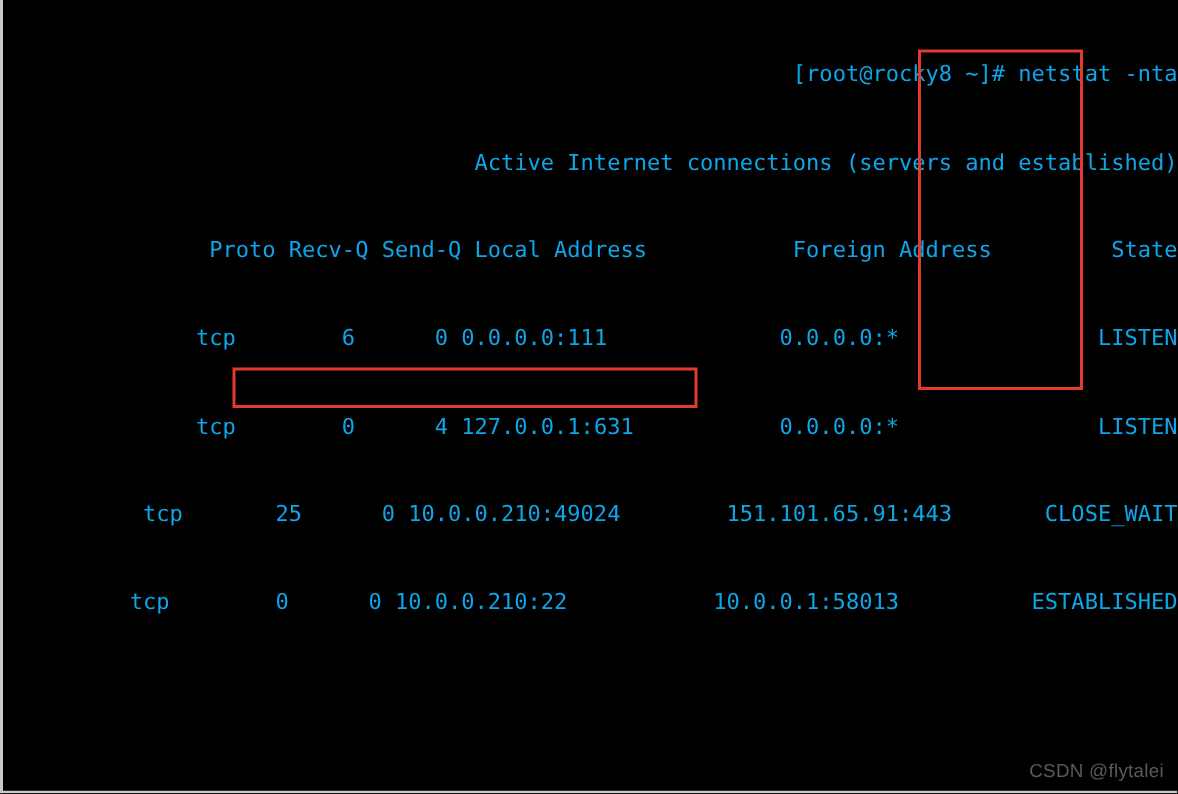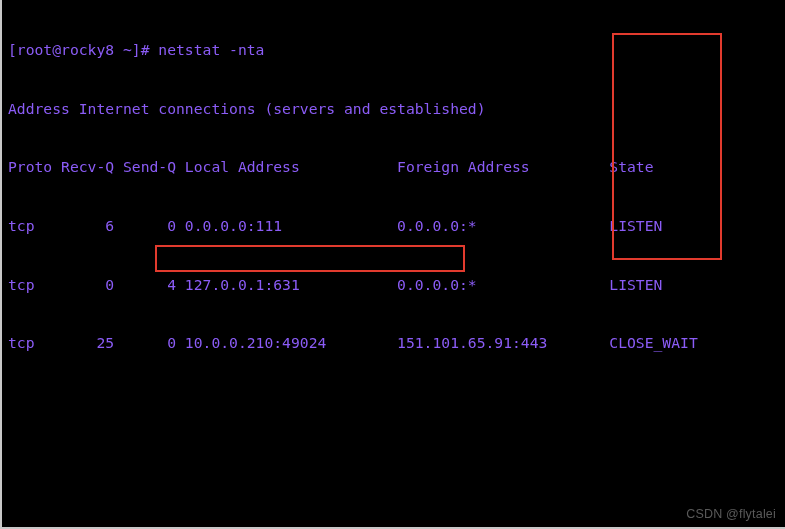--- a/index.html
+++ b/index.html
@@ -39,21 +39,22 @@
     font-size: 14.7px;
     line-height: 19.55px;
     white-space: pre;
     letter-spacing: 0px;
     padding: 1px 0 0 6px;
     box-sizing: border-box;
   }
   .line {
     height: 19.55px;
     white-space: pre;
-    color: #8b5cf6;
+    color: #0ea5e9;
+    text-align: right;
   }
   
   .redbox {
     position: absolute;
     border: 2px solid #e23b2e;
     box-sizing: border-box;
     pointer-events: none;
     background: transparent;
   }
   #state-box {
@@ -81,25 +82,26 @@
 </head>
 <body>
 
 <div id="screen">
 
   <div id="frame-left"></div>
   <div id="frame-bottom"></div>
 
   <div id="terminal">
     <div class="line">[root@rocky8 ~]# netstat -nta</div>
-    <div class="line">Address Internet connections (servers and established)</div>
+    <div class="line">Active Internet connections (servers and established)</div>
     <div class="line">Proto Recv-Q Send-Q Local Address           Foreign Address         State</div>
     <div class="line">tcp        6      0 0.0.0.0:111             0.0.0.0:*               LISTEN</div>
     <div class="line">tcp        0      4 127.0.0.1:631           0.0.0.0:*               LISTEN</div>
     <div class="line">tcp       25      0 10.0.0.210:49024        151.101.65.91:443       CLOSE_WAIT</div>
+    <div class="line">tcp        0      0 10.0.0.210:22           10.0.0.1:58013          ESTABLISHED</div>
     
     
     
     
     
     
     
     
     
     

